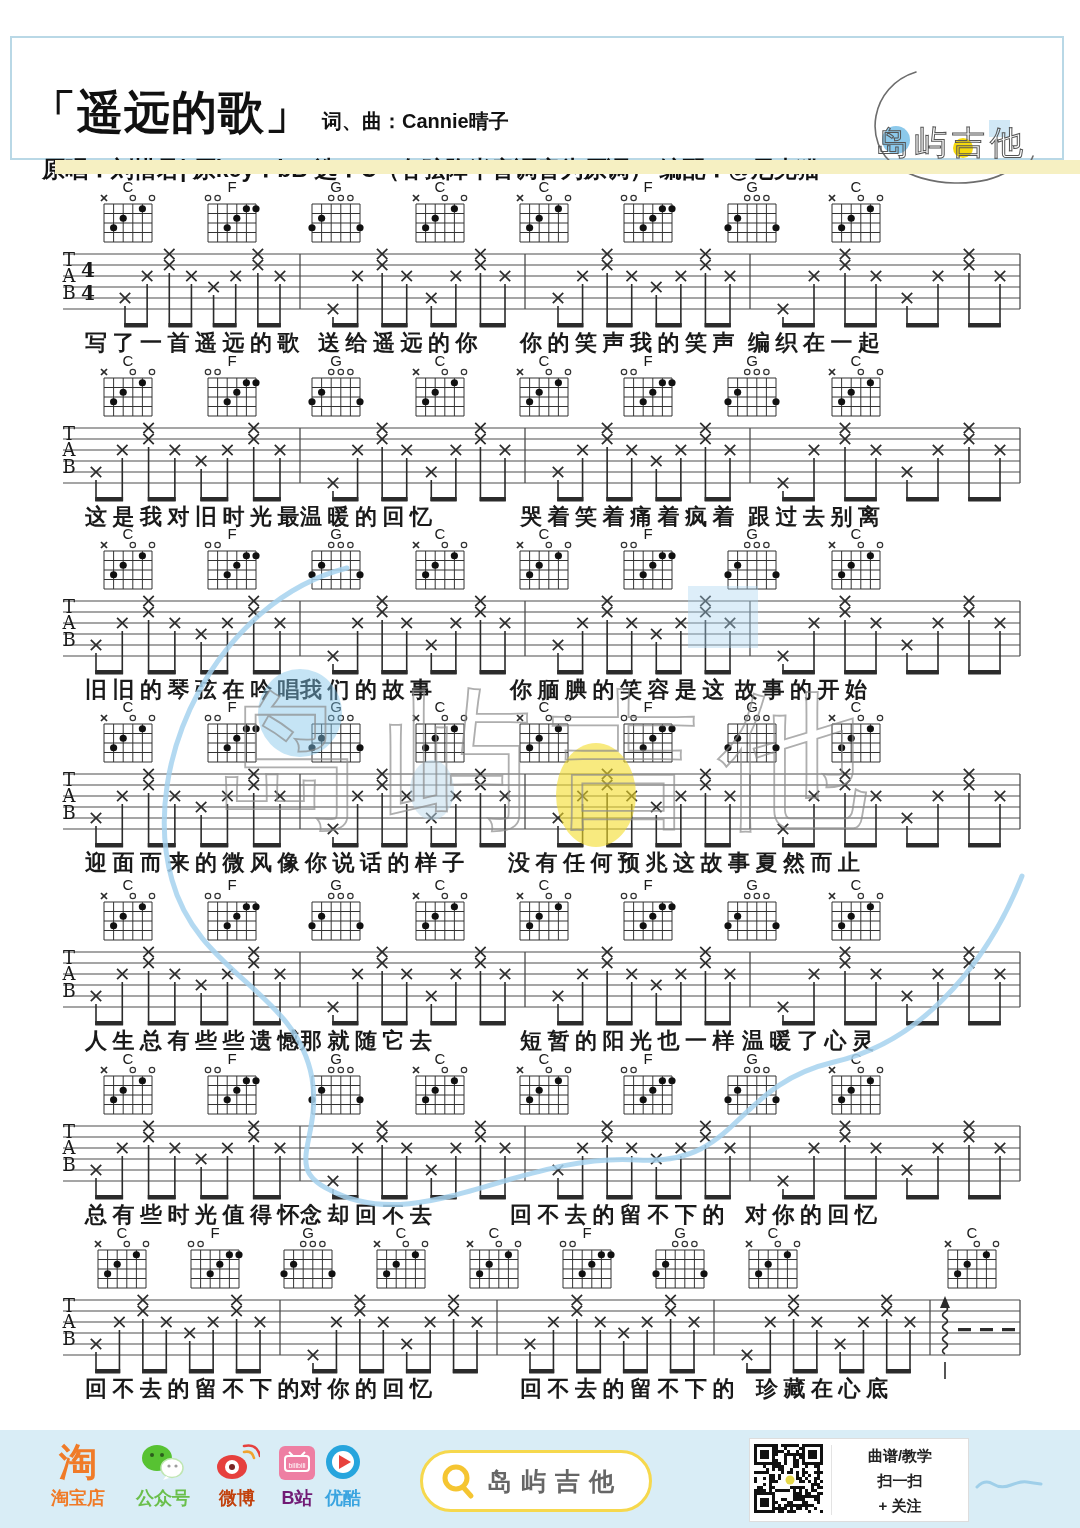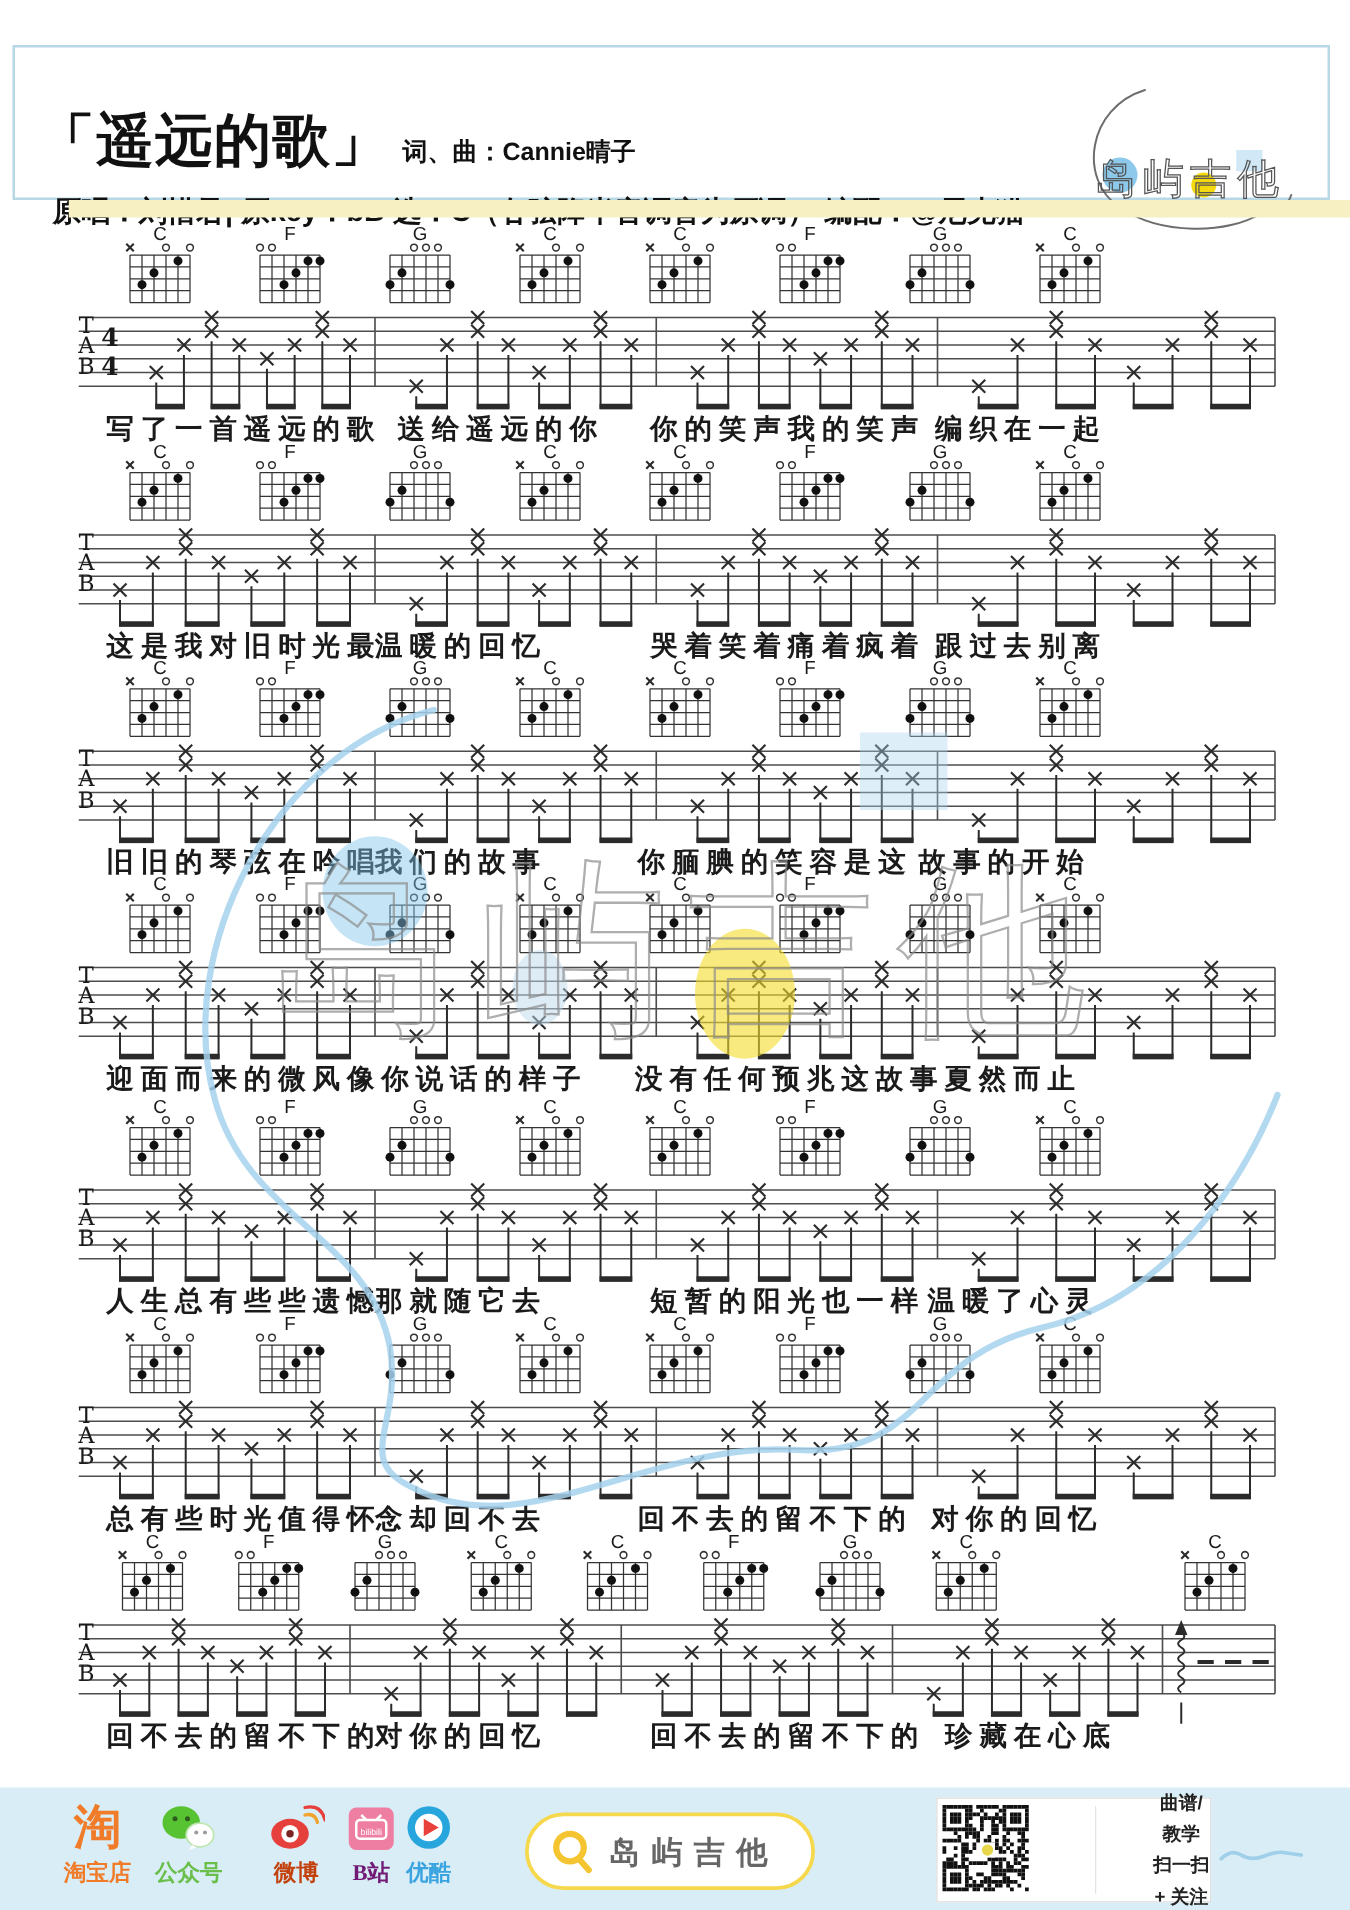--- a/index.html
+++ b/index.html
@@ -14,27 +14,27 @@
   .song-info{position:absolute;left:30px;top:116px;font-size:23px;font-weight:bold;color:#111;}
   .logo-svg{position:absolute;right:16px;top:26px;}
   .strip{position:absolute;left:55px;top:160px;width:1025px;height:14px;background:#f6f0c2;}
   
   #systems{position:absolute;left:0;top:0;width:1080px;height:1528px;}
   #watermark{position:absolute;left:0;top:0;pointer-events:none;}
   
   .footer{position:absolute;left:0;top:1430px;width:1080px;height:98px;background:#d9edf6;}
   .flink{position:absolute;top:10px;width:70px;text-align:center;cursor:pointer;}
   .flink .ficon{height:44px;display:flex;align-items:center;justify-content:center;}
-  .flink .flabel{font-size:18px;font-weight:bold;margin-top:2px;font-family:Liberation Serif, serif;}
+  .flink .flabel{font-size:18px;font-weight:bold;margin-top:2px;}
   .tb-char{font-size:38px;font-weight:900;color:#f07b28;line-height:40px;font-family:"Liberation Sans",sans-serif;}
   .search-pill{position:absolute;left:420px;top:20px;width:226px;height:56px;background:#fff;
                border:3px solid #f6d84d;border-radius:32px;display:flex;align-items:center;cursor:pointer;}
   .search-text{font-size:25px;font-weight:bold;color:#666;letter-spacing:9px;margin-left:6px;}
   .qr-box{position:absolute;left:749px;top:8px;width:218px;height:82px;background:#fff;
-          border:1px solid #ddd;display:flex;align-items:center;gap:45px;}
+          border:1px solid #ddd;display:flex;align-items:center;}
   .qr-sep{width:1px;height:70px;background:#e3e3e3;margin-left:4px;}
   .qr-texts{flex:1;text-align:center;}
   .qr-line{font-size:15px;font-weight:bold;color:#222;line-height:25px;}
 </style>
 </head>
 <body>
 
 <div class="page">
 
   <div id="systems">
@@ -2286,21 +2286,21 @@
   </div>
   <div class="strip"></div>
 
   <div class="footer">
     <div class="flink" style="left:43px">
       <div class="ficon">
           <span class="tb-char">淘</span>
         </div>
       <div class="flabel" style="color:#f07b28">淘宝店</div>
     </div>
-    <div class="flink" style="left:116px">
+    <div class="flink" style="left:128px">
       <div class="ficon">
         <svg width="46" height="40">
           <ellipse cx="17" cy="16" rx="15" ry="13" fill="#57c232"></ellipse>
           <circle cx="12" cy="13" r="2" fill="#2c5d1d"></circle>
             <circle cx="22" cy="13" r="2" fill="#2c5d1d"></circle>
           <ellipse cx="32" cy="26" rx="11" ry="9.5" fill="#fff" stroke="#bfe6b2" stroke-width="1.5"></ellipse>
           <circle cx="29" cy="24" r="1.6" fill="#9c9c9c"></circle>
             <circle cx="36" cy="24" r="1.6" fill="#9c9c9c"></circle>
           <path d="M 26 34 l -3 4 l 6 -2 z" fill="#fff"></path>
         </svg>

